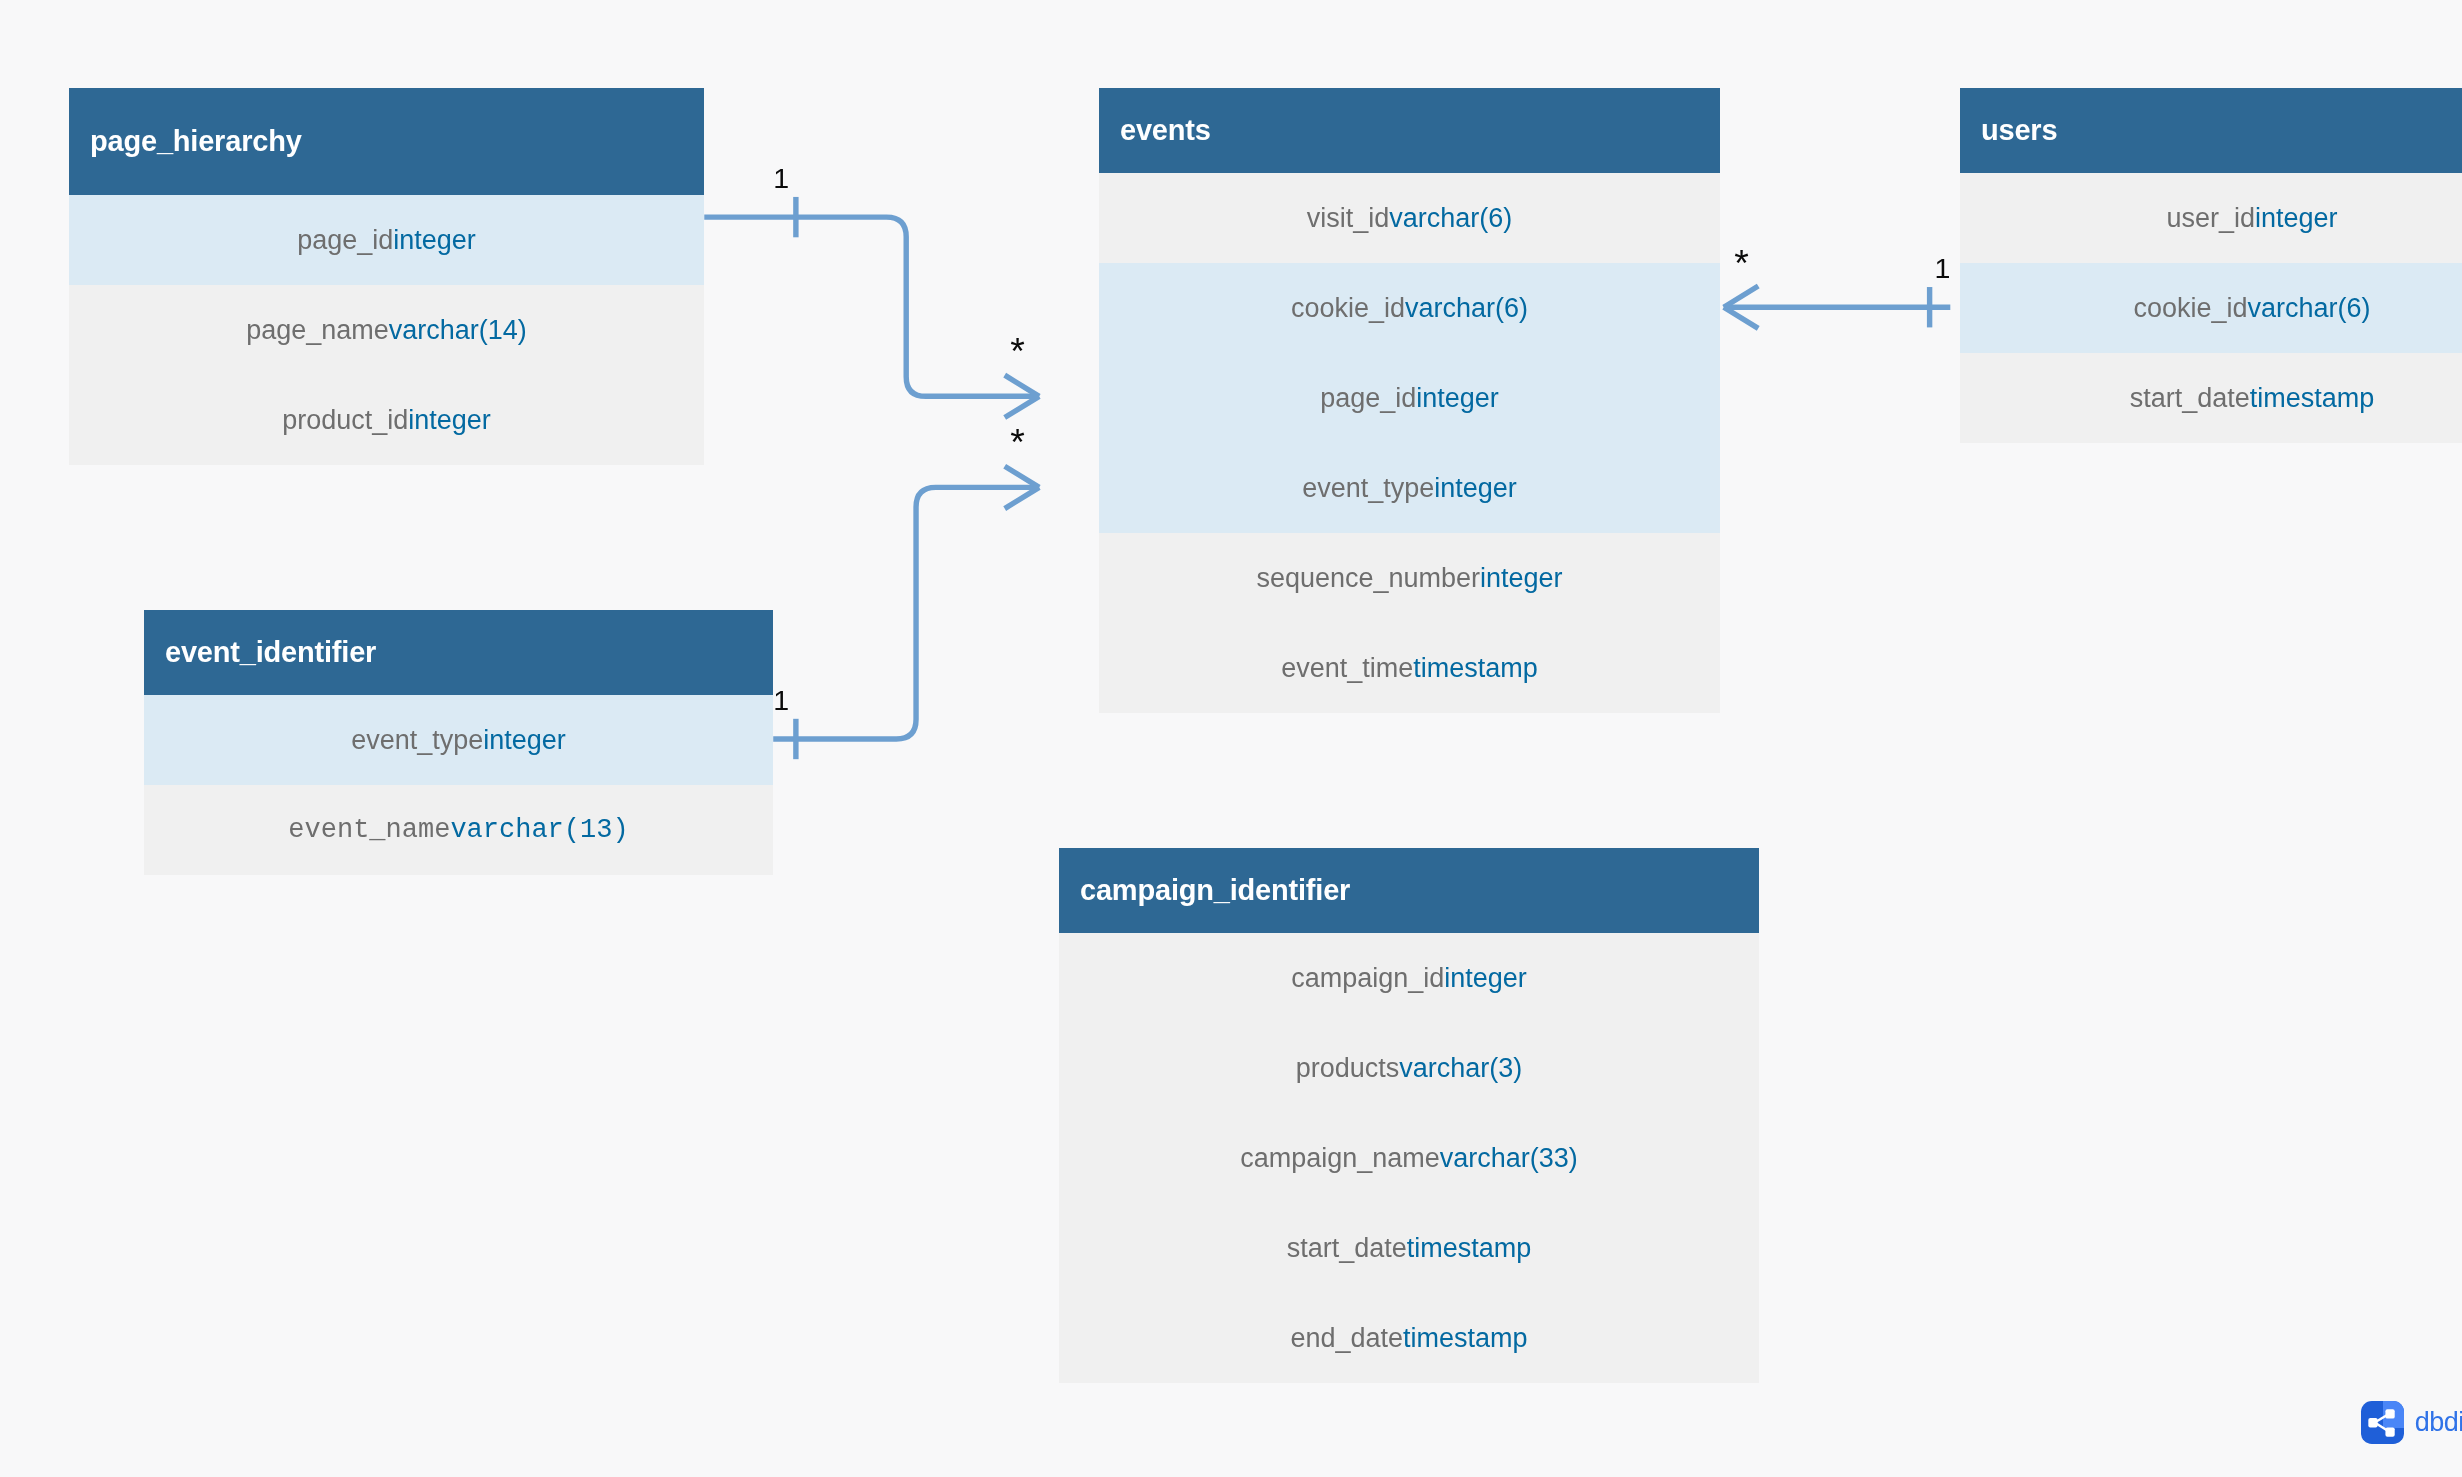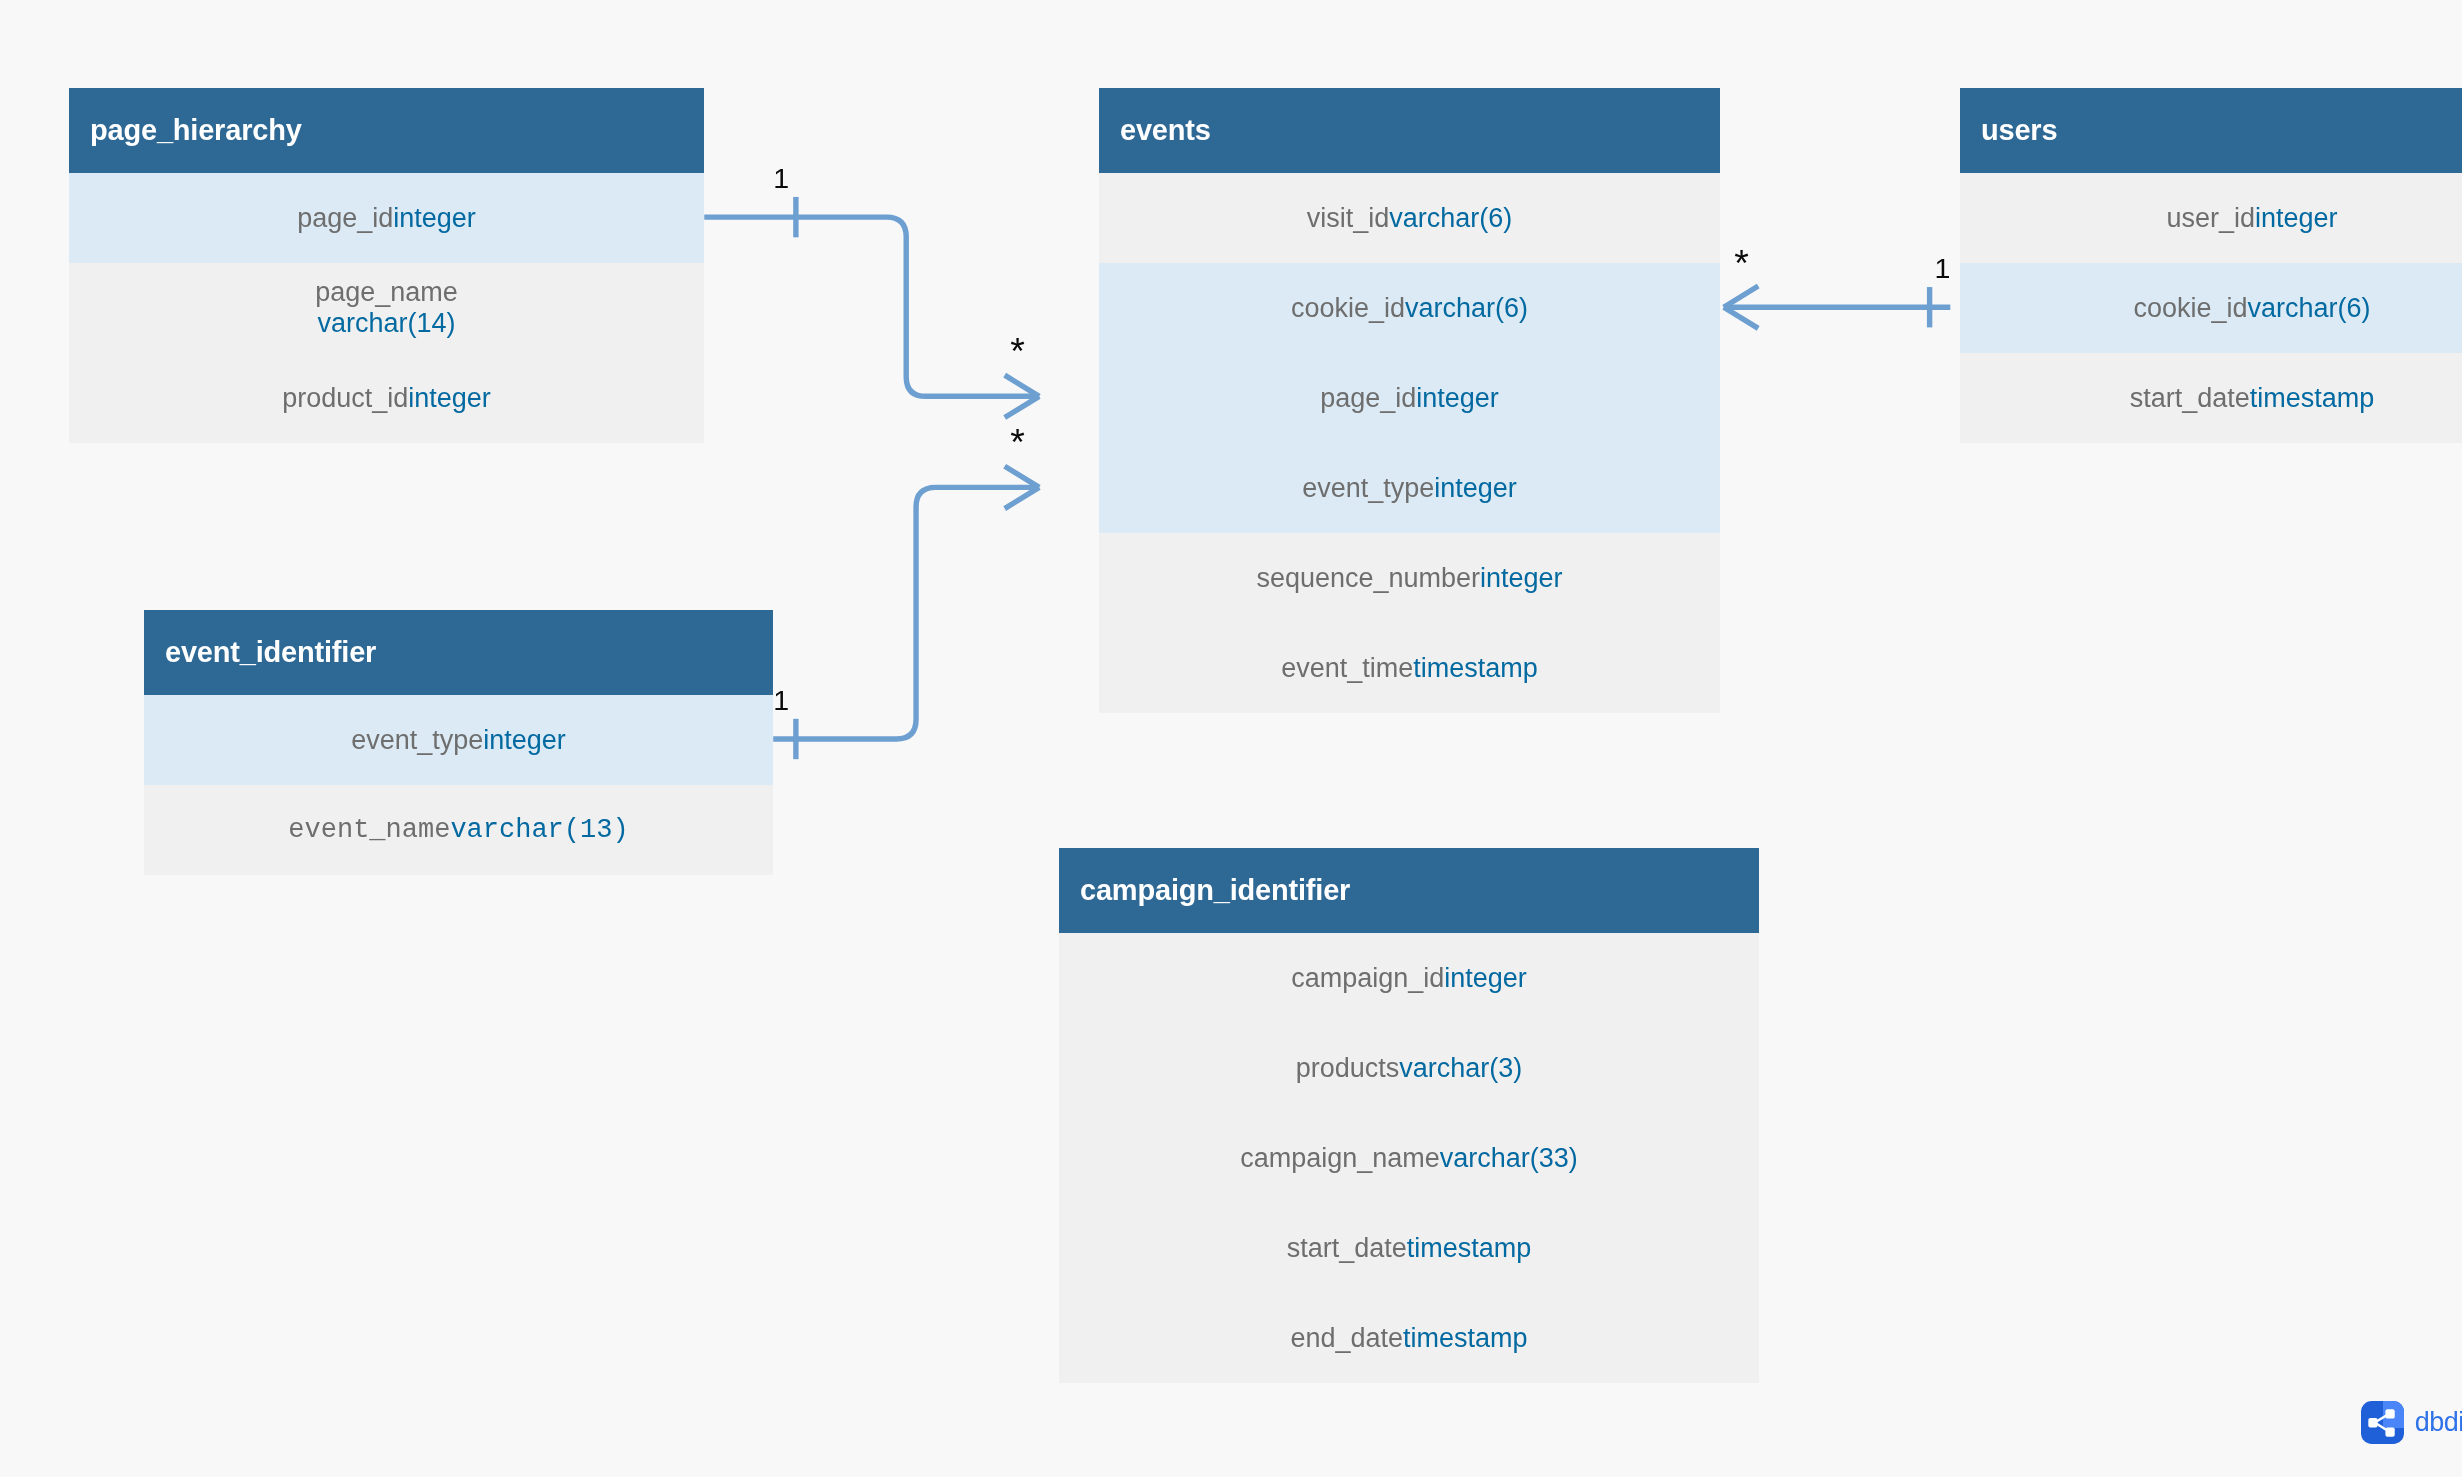--- a/index.html
+++ b/index.html
@@ -98,27 +98,27 @@
     <g>
       <path class="edge-path" d="M 3500 624 L 3960 624"></path>
       <path class="edge-foot" d="M 3500 624 L 3570 581 M 3500 624 L 3570 667"></path>
       <line class="card-tick" x1="3918" y1="583" x2="3918" y2="665"></line>
       <text class="card-label star" x="3536" y="560" text-anchor="middle">*</text>
       <text class="card-label" x="3944" y="565" text-anchor="middle">1</text>
     </g>
   </svg>
 
   <div class="table" style="left:69px; top:88px; width:635px;">
-    <div class="table-header" style="height:85px;">page_hierarchy</div>
+    <div class="table-header" style="height:107px;">page_hierarchy</div>
     <div class="table-body">
       <div class="row hl" style="height:90px;">
         <span class="field-name">page_id</span>
         <span class="field-type">integer</span>
       </div>
-      <div class="row" style="height:90px;flex-direction:column;">
+      <div class="row" style="height:90px;">
         <span class="field-name">page_name</span>
         <span class="field-type">varchar(14)</span>
       </div>
       <div class="row" style="height:90px;">
         <span class="field-name">product_id</span>
         <span class="field-type">integer</span>
       </div>
     </div>
   </div>
 

